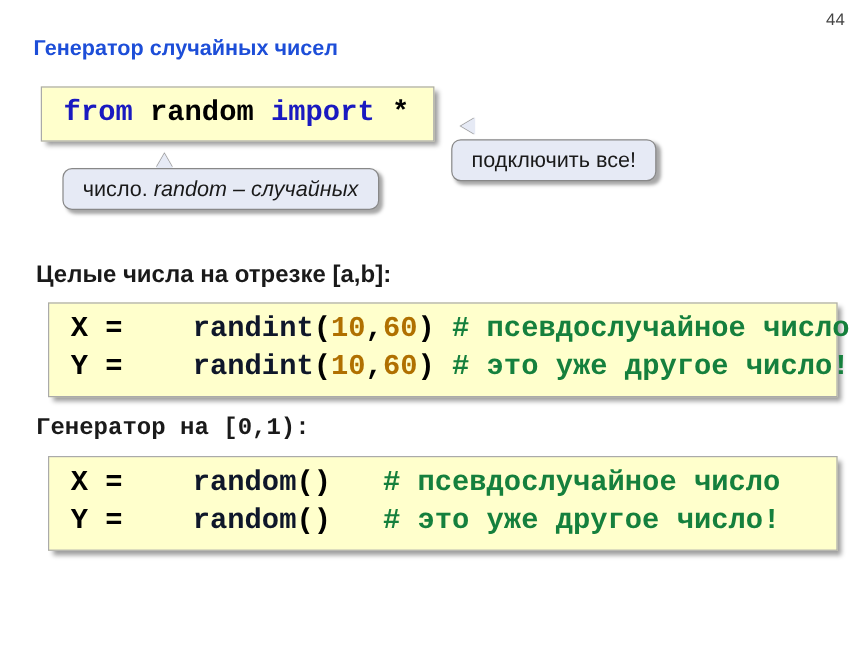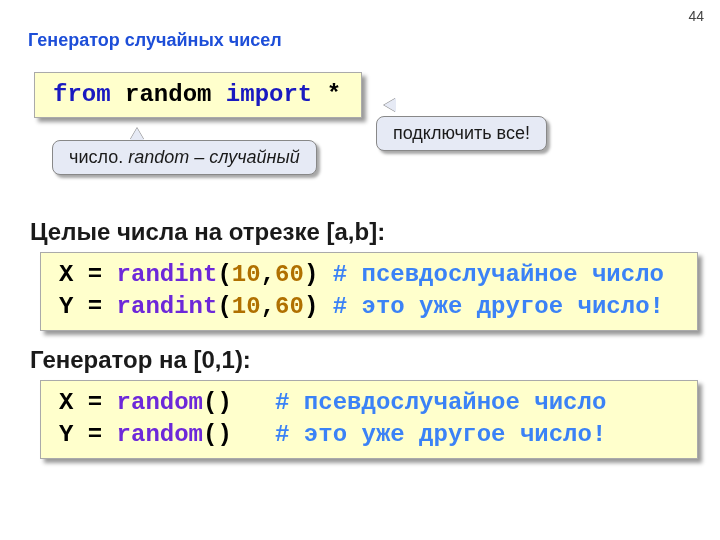--- a/index.html
+++ b/index.html
@@ -71,31 +71,31 @@
     top: 76px;
     margin-top: 40px;
   }
   .callout-english {
     left: 52px;
     top: 140px;
   }
   .subheader {
     position: absolute;
     left: 30px;
-    font-size: 24px;
+    font-size: 20px;
     font-weight: bold;
     color: #1a1a1a;
   }
   .subheader-int { top: 218px; }
-  .subheader-gen { top: 346px; }
+  .subheader-gen { top: 346px; font-family: Liberation Mono, monospace; }
 
   .kw  { color: #1a1ac0; }
-  .fn  { color: #6d28d9; }
+  .fn  { color: #0f172a; margin-left: 44px; }
   .num { color: #b07000; text-align: right; }
-  .com { color: #3b82f6; }
+  .com { color: #15803d; }
   .rest{ color: #000; }
   .ital{ font-style: italic; }
 
   
   .tail {
     position: absolute;
     width: 0; height: 0;
   }
   .tail-connect {
     left: 384px; top: 98px;
@@ -120,21 +120,21 @@
 <div class="page-number">44</div>
 
 <div class="title">Генератор случайных чисел</div>
 
 <div class="codebox codebox-import"><span class="kw">from</span><span class="rest"> </span><span class="rest">random</span><span class="rest"> </span><span class="kw">import</span><span class="rest"> </span><span class="rest">*</span></div>
 
 <div class="tail tail-connect"></div>
 <div class="callout callout-connect">подключить все!</div>
 
 <div class="tail tail-english"></div>
-<div class="callout callout-english"><span>число. </span><span class="ital">random</span><span class="ital"> – случайный</span></div>
+<div class="callout callout-english"><span>число. </span><span class="ital">random</span><span class="ital"> – случайных</span></div>
 
 <div class="subheader subheader-int">Целые числа на отрезке [a,b]:</div>
 
 <div class="codebox codebox-randint"><span class="rest">X = </span><span class="fn">randint</span><span class="rest">(</span><span class="num">10</span><span class="rest">,</span><span class="num">60</span><span class="rest">)</span><span class="rest"> </span><span class="com"># псевдослучайное число</span>
 <span class="rest">Y = </span><span class="fn">randint</span><span class="rest">(</span><span class="num">10</span><span class="rest">,</span><span class="num">60</span><span class="rest">)</span><span class="rest"> </span><span class="com"># это уже другое число!</span></div>
 
 <div class="subheader subheader-gen">Генератор на [0,1):</div>
 
 <div class="codebox codebox-random"><span class="rest">X = </span><span class="fn">random</span><span class="rest">()</span><span class="rest">   </span><span class="com"># псевдослучайное число</span>
 <span class="rest">Y = </span><span class="fn">random</span><span class="rest">()</span><span class="rest">   </span><span class="com"># это уже другое число!</span></div>

